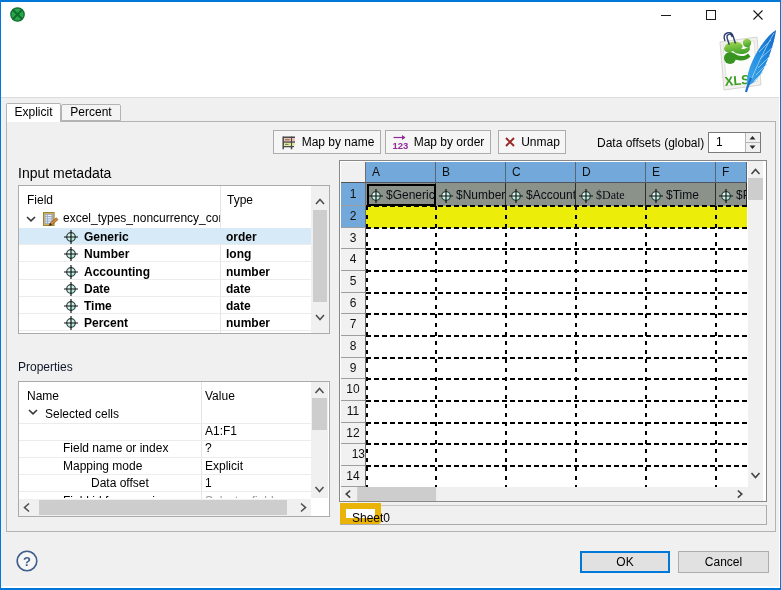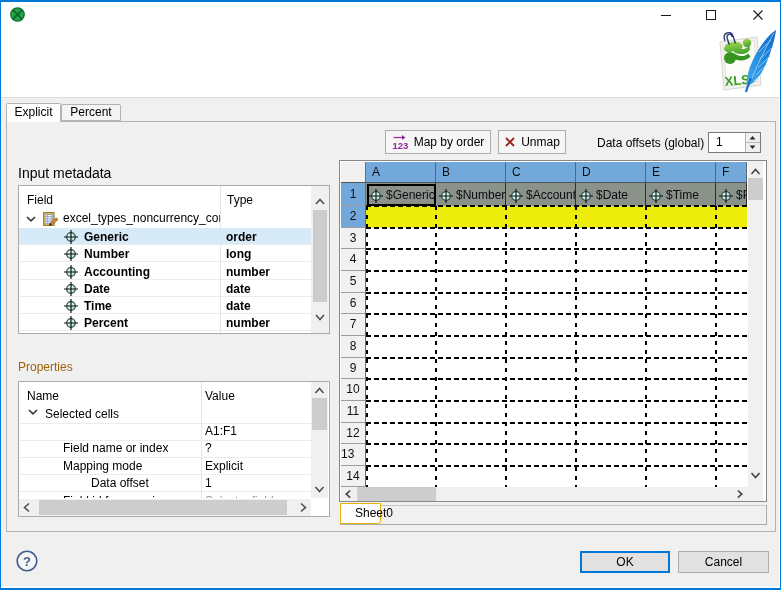--- a/index.html
+++ b/index.html
@@ -41,20 +41,32 @@
 <path d="M60,6 C53,18 45,34 38,51 M57,13 L45,25 M59,20 L46,32 M56,29 L44,41 M53,37 L42,48 M49,45 L40,54" stroke="#a6d4f4" stroke-width="0.8" fill="none"></path>
 <path d="M37,51 C35,56 33,61 32,65" stroke="#1b74c8" stroke-width="2.2" fill="none"></path>
 <path d="M11,14 q-2.5,-6.5 2,-8 q4.5,-1.5 6,3 l2.5,7.5 m-3.2,-6.5 q-1,-3.5 -3.5,-2.7 q-2.5,0.8 -1.5,4.5 l2,6" fill="none" stroke="#2c3f6e" stroke-width="1.4"></path>
 </svg>
 <div class="abs" style="left:0px;top:98px;width:779px;height:488px;background:#f0f0f0;"></div>
 <div class="abs" style="left:0px;top:97px;width:779px;height:1px;background:#dcdcdc;"></div>
 <div class="abs" style="left:61px;top:104px;width:60px;height:17px;background:#f4f4f4;border:1px solid #b3b3b3;border-radius:2px 2px 0 0;font-size:12px;color:#000;text-align:center;line-height:15px;">Percent</div>
 <div class="abs" style="left:6px;top:103px;width:55px;height:19px;background:#fff;border:1px solid #b3b3b3;border-bottom:none;border-radius:2px 2px 0 0;font-size:12px;color:#000;text-align:center;line-height:17px;z-index:3;">Explicit</div>
 <div class="abs" style="left:6px;top:120.5px;width:770px;height:411.5px;background:#f0f0f0;border:1px solid #b3b3b3;"></div>
 <div class="abs" style="left:7px;top:120px;width:53px;height:2px;background:#fff;z-index:4;"></div>
+<div class="abs" style="left:273px;top:130px;width:108px;height:24px;background:#f6f6f6;border:1px solid #acacac;font-size:12px;color:#000;display:flex;align-items:center;justify-content:center;gap:5px;">
+      <svg width="17" height="16" viewBox="0 0 17 16">
+<path d="M3 3.2 H15 M3 8 H15 M3 12.6 H14" stroke="#4a4a4a" stroke-width="1.4"></path>
+<path d="M3.2 2.5 V15.2 M11.5 2.5 V15.2" stroke="#4a4a4a" stroke-width="1.5"></path>
+<rect x="4.2" y="4.2" width="6.5" height="3" fill="#f0b4a0"></rect>
+<rect x="12.3" y="4.2" width="2.5" height="3" fill="#f0b4a0"></rect>
+<rect x="4.2" y="9" width="6.5" height="2.8" fill="#e0e88e"></rect>
+<rect x="12.3" y="9" width="2.5" height="2.8" fill="#e0e88e"></rect>
+<path d="M5 5.7 h4.5 M5 10.4 h3.5" stroke="#6a6a5a" stroke-width="0.9"></path>
+</svg>
+      <span>Map by name</span>
+    </div>
 <div class="abs" style="left:385px;top:130px;width:106px;height:24px;background:#f6f6f6;border:1px solid #acacac;font-size:12px;color:#000;display:flex;align-items:center;justify-content:center;gap:5px;">
       <svg width="17" height="16" viewBox="0 0 17 16">
 <text x="0.5" y="14.5" font-size="9.5" font-weight="bold" fill="#93289b" font-family="Liberation Sans,sans-serif">123</text>
 <path d="M1.5 3.5 h11" fill="none" stroke="#93289b" stroke-width="1.2"></path>
 <path d="M10 1 l3.5,2.5 l-3.5,2.5 Z" fill="#93289b"></path>
 </svg>
       <span>Map by order</span>
     </div>
 <div class="abs" style="left:498px;top:130px;width:68px;height:24px;background:#f6f6f6;border:1px solid #acacac;font-size:12px;color:#000;display:flex;align-items:center;justify-content:center;gap:5px;">
       <svg width="12" height="12" viewBox="0 0 12 12">
@@ -185,21 +197,21 @@
     </div>
 <div class="abs" style="left:84px;top:316.2px;width:120px;height:15px;font-size:12px;font-weight:bold;color:#000;">Percent</div>
 <div class="abs" style="left:226px;top:316.2px;width:80px;height:15px;font-size:12px;font-weight:bold;color:#000;">number</div>
 <div class="abs" style="left:19px;top:330.2px;width:292px;height:1px;background:#ececec;"></div>
 <div class="abs" style="left:311px;top:186px;width:18px;height:147px;background:#f0f0f0;"></div>
 <svg class="abs" style="left:311px;top:186px" width="18" height="147" viewBox="0 0 18 147">
 <rect x="2" y="24" width="14" height="92" fill="#cdcdcd"></rect>
 <path d="M5 18 L9 13.5 L13 18" fill="none" stroke="#505050" stroke-width="1.6"></path>
 <path d="M5 129 L9 133.5 L13 129" fill="none" stroke="#505050" stroke-width="1.6"></path>
 </svg>
-<div class="abs" style="left:18px;top:360px;width:130px;height:14px;font-size:12px;color:#a16207;">Properties</div>
+<div class="abs" style="left:18px;top:360px;width:130px;height:14px;font-size:12px;color:#0f172a;">Properties</div>
 <div class="abs" style="left:18px;top:381px;width:312px;height:136px;background:#fff;border:1px solid #ababab;"></div>
 <div class="abs" style="left:201px;top:382px;width:1px;height:134px;background:#e4e4e4;"></div>
 <div class="abs" style="left:27px;top:389px;width:100px;height:14px;font-size:12px;color:#000;">Name</div>
 <div class="abs" style="left:205px;top:389px;width:100px;height:14px;font-size:12px;color:#000;">Value</div>
 <div class="abs" style="left:28px;top:409.0px;width:12px;height:10px;">
       <svg width="10" height="7" viewBox="0 0 10 7" style="display:block">
         <path d="M1 1 L5 4.8 L9 1" fill="none" stroke="#3a3a3a" stroke-width="1.7"></path>
       </svg>
     </div>
 <div class="abs" style="left:45px;top:407.0px;width:150px;height:15px;font-size:12px;color:#000;">Selected cells</div>
@@ -245,21 +257,21 @@
 <div class="abs" style="left:341px;top:227.7px;width:25px;height:21.650000000000006px;background:#f1f1f1;font-size:12px;color:#101010;text-align:center;line-height:21.650000000000006px;border-bottom:1px solid #9d9d9d;border-right:1px solid #6e6e6e;">3</div>
 <div class="abs" style="left:341px;top:249.35px;width:25px;height:21.650000000000006px;background:#f1f1f1;font-size:12px;color:#101010;text-align:center;line-height:21.650000000000006px;border-bottom:1px solid #9d9d9d;border-right:1px solid #6e6e6e;">4</div>
 <div class="abs" style="left:341px;top:271.0px;width:25px;height:21.649999999999977px;background:#f1f1f1;font-size:12px;color:#101010;text-align:center;line-height:21.649999999999977px;border-bottom:1px solid #9d9d9d;border-right:1px solid #6e6e6e;">5</div>
 <div class="abs" style="left:341px;top:292.65px;width:25px;height:21.649999999999977px;background:#f1f1f1;font-size:12px;color:#101010;text-align:center;line-height:21.649999999999977px;border-bottom:1px solid #9d9d9d;border-right:1px solid #6e6e6e;">6</div>
 <div class="abs" style="left:341px;top:314.29999999999995px;width:25px;height:21.649999999999977px;background:#f1f1f1;font-size:12px;color:#101010;text-align:center;line-height:21.649999999999977px;border-bottom:1px solid #9d9d9d;border-right:1px solid #6e6e6e;">7</div>
 <div class="abs" style="left:341px;top:335.94999999999993px;width:25px;height:21.649999999999977px;background:#f1f1f1;font-size:12px;color:#101010;text-align:center;line-height:21.649999999999977px;border-bottom:1px solid #9d9d9d;border-right:1px solid #6e6e6e;">8</div>
 <div class="abs" style="left:341px;top:357.5999999999999px;width:25px;height:21.649999999999977px;background:#f1f1f1;font-size:12px;color:#101010;text-align:center;line-height:21.649999999999977px;border-bottom:1px solid #9d9d9d;border-right:1px solid #6e6e6e;">9</div>
 <div class="abs" style="left:341px;top:379.2499999999999px;width:25px;height:21.649999999999977px;background:#f1f1f1;font-size:12px;color:#101010;text-align:center;line-height:21.649999999999977px;border-bottom:1px solid #9d9d9d;border-right:1px solid #6e6e6e;">10</div>
 <div class="abs" style="left:341px;top:400.89999999999986px;width:25px;height:21.649999999999977px;background:#f1f1f1;font-size:12px;color:#101010;text-align:center;line-height:21.649999999999977px;border-bottom:1px solid #9d9d9d;border-right:1px solid #6e6e6e;">11</div>
 <div class="abs" style="left:341px;top:422.54999999999984px;width:25px;height:21.649999999999977px;background:#f1f1f1;font-size:12px;color:#101010;text-align:center;line-height:21.649999999999977px;border-bottom:1px solid #9d9d9d;border-right:1px solid #6e6e6e;">12</div>
-<div class="abs" style="left:341px;top:444.1999999999998px;width:25px;height:21.649999999999977px;background:#f1f1f1;font-size:12px;color:#101010;text-align:left;line-height:21.649999999999977px;border-bottom:1px solid #9d9d9d;border-right:1px solid #6e6e6e;">13</div>
+<div class="abs" style="left:341px;top:444.1999999999998px;width:25px;height:21.649999999999977px;background:#f1f1f1;font-size:12px;color:#101010;text-align:right;line-height:21.649999999999977px;border-bottom:1px solid #9d9d9d;border-right:1px solid #6e6e6e;">13</div>
 <div class="abs" style="left:341px;top:465.8499999999998px;width:25px;height:20.950000000000216px;background:#f1f1f1;font-size:12px;color:#101010;text-align:center;line-height:20.950000000000216px;border-bottom:1px solid #9d9d9d;border-right:1px solid #6e6e6e;">14</div>
 <div class="abs" style="left:366px;top:183px;width:381px;height:23px;background:#8a928a;"></div>
 <div class="abs" style="left:366px;top:183px;width:70px;height:23px;background:#8a928a;border-right:1px solid #2e2e2e;overflow:hidden;"></div>
 <div class="abs" style="left:369px;top:188.5px;width:14px;height:14px;">
       <svg width="14" height="14" viewBox="0 0 14 14" style="display:block">
 <defs>
           <linearGradient id="ci100" x1="0" y1="0" x2="1" y2="1">
 <stop offset="0" stop-color="#f8fffd"></stop>
             <stop offset="1" stop-color="#9fe2d2"></stop>
           </linearGradient>
@@ -303,21 +315,21 @@
 <defs>
           <linearGradient id="ci103" x1="0" y1="0" x2="1" y2="1">
 <stop offset="0" stop-color="#f8fffd"></stop>
             <stop offset="1" stop-color="#9fe2d2"></stop>
           </linearGradient>
         </defs>
 <circle cx="7" cy="7" r="4.3" fill="url(#ci103)" stroke="#2e4a44" stroke-width="1.2"></circle>
 <path d="M7 0 V14 M0 7 H14" stroke="#101010" stroke-width="1.15"></path>
 </svg>
     </div>
-<div class="abs" style="left:596px;top:188px;width:49px;height:15px;font-size:12px;color:#0c0c14;white-space:nowrap;overflow:hidden;">$Date</div>
+<div class="abs" style="left:596px;top:188px;width:49px;height:15px;font-size:12px;color:#0c0c14;white-space:nowrap;overflow:hidden;font-family:Liberation Serif, serif;">$Date</div>
 <div class="abs" style="left:646px;top:183px;width:70px;height:23px;background:#8a928a;border-right:1px solid #2e2e2e;overflow:hidden;"></div>
 <div class="abs" style="left:649px;top:188.5px;width:14px;height:14px;">
       <svg width="14" height="14" viewBox="0 0 14 14" style="display:block">
 <defs>
           <linearGradient id="ci104" x1="0" y1="0" x2="1" y2="1">
 <stop offset="0" stop-color="#f8fffd"></stop>
             <stop offset="1" stop-color="#9fe2d2"></stop>
           </linearGradient>
         </defs>
 <circle cx="7" cy="7" r="4.3" fill="url(#ci104)" stroke="#2e4a44" stroke-width="1.2"></circle>
@@ -369,21 +381,21 @@
 <div class="abs" style="left:341px;top:486.8px;width:422px;height:14.199999999999989px;background:#f0f0f0;"></div>
 <svg class="abs" style="left:341px;top:486.8px" width="422" height="14.2" viewBox="0 0 422 14.2">
 <rect x="16" y="0" width="79" height="14.2" fill="#cdcdcd"></rect>
 <path d="M9 3.5 L5 7.1 L9 10.7" fill="none" stroke="#444" stroke-width="1.6"></path>
 <path d="M397 3.5 L401 7.1 L397 10.7" fill="none" stroke="#444" stroke-width="1.6"></path>
 </svg>
 <div class="abs" style="left:339px;top:503px;width:428px;height:21px;background:#f0f0f0;"></div>
 <div class="abs" style="left:380px;top:504.8px;width:386px;height:1px;background:#c6c6c6;"></div>
 <div class="abs" style="left:340px;top:523.6px;width:427px;height:1px;background:#ababab;"></div>
 <div class="abs" style="left:766px;top:505px;width:1px;height:19.6px;background:#ababab;"></div>
-<div class="abs" style="left:340px;top:503px;width:41px;height:20.5px;background:#fff;border:1px solid #eab308;border-radius:0 0 3px 0;font-size:12px;color:#000;line-height:19px;padding-left:14px;">Sheet0</div>
+<div class="abs" style="left:340px;top:503px;width:41px;height:20.5px;background:#fff;border:6px solid #eab308;border-radius:0 0 3px 0;font-size:12px;color:#000;line-height:19px;padding-left:6px;">Sheet0</div>
 <svg class="abs" style="left:16px;top:550px" width="22" height="22" viewBox="0 0 22 22">
 <circle cx="11" cy="11" r="9.8" fill="#f6f6f6" stroke="#3f5e8c" stroke-width="1.6"></circle>
 <text x="11" y="16" font-size="13" font-weight="bold" fill="#3f5e8c" text-anchor="middle" font-family="Liberation Sans,sans-serif">?</text>
 </svg>
 <div class="abs" style="left:580px;top:551px;width:90px;height:22px;background:#e1e1e1;border:2px solid #0078d7;font-size:12px;color:#000;text-align:center;line-height:18px;">OK</div>
 <div class="abs" style="left:678px;top:551px;width:91px;height:22px;background:#e1e1e1;border:1px solid #adadad;font-size:12px;color:#000;text-align:center;line-height:20px;">Cancel</div>
 <div class="abs" style="left:0px;top:0px;width:781px;height:2px;background:#0078d7;z-index:50;"></div>
 <div class="abs" style="left:0px;top:588px;width:781px;height:2px;background:#0078d7;z-index:50;"></div>
 <div class="abs" style="left:0px;top:0px;width:1px;height:590px;background:#0078d7;z-index:50;"></div>
 <div class="abs" style="left:780px;top:0px;width:1px;height:590px;background:#0078d7;z-index:50;"></div>

